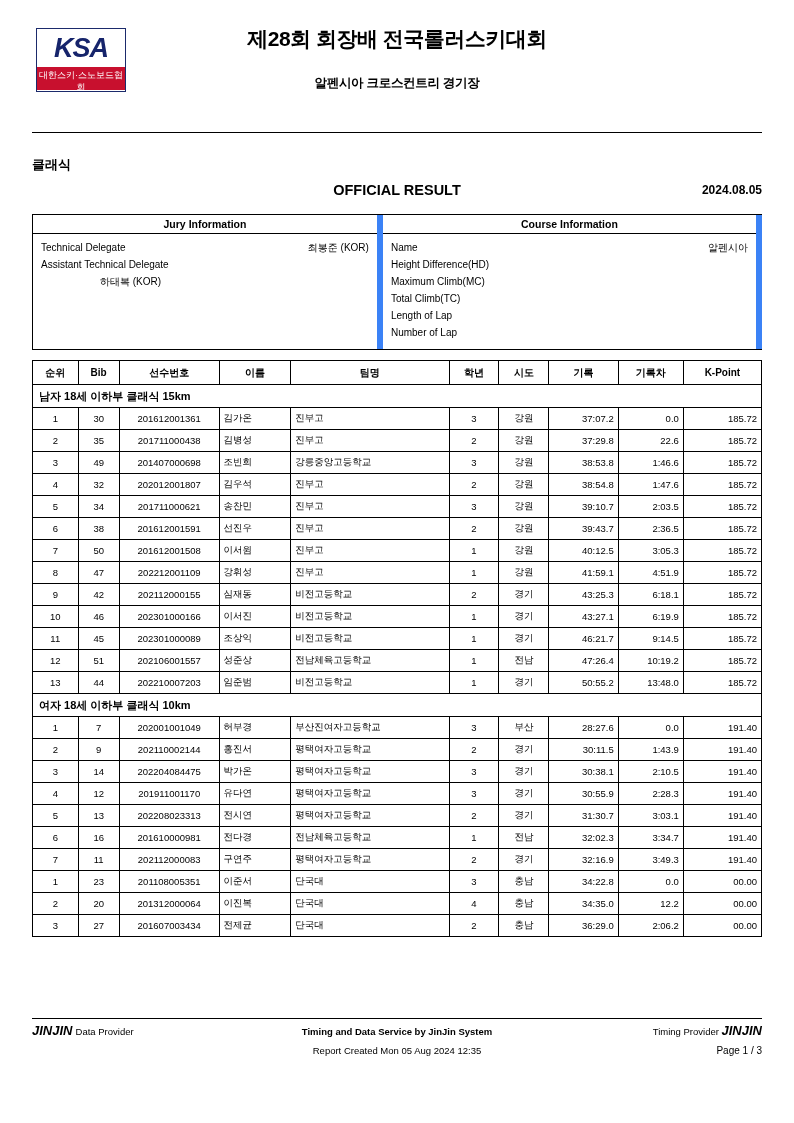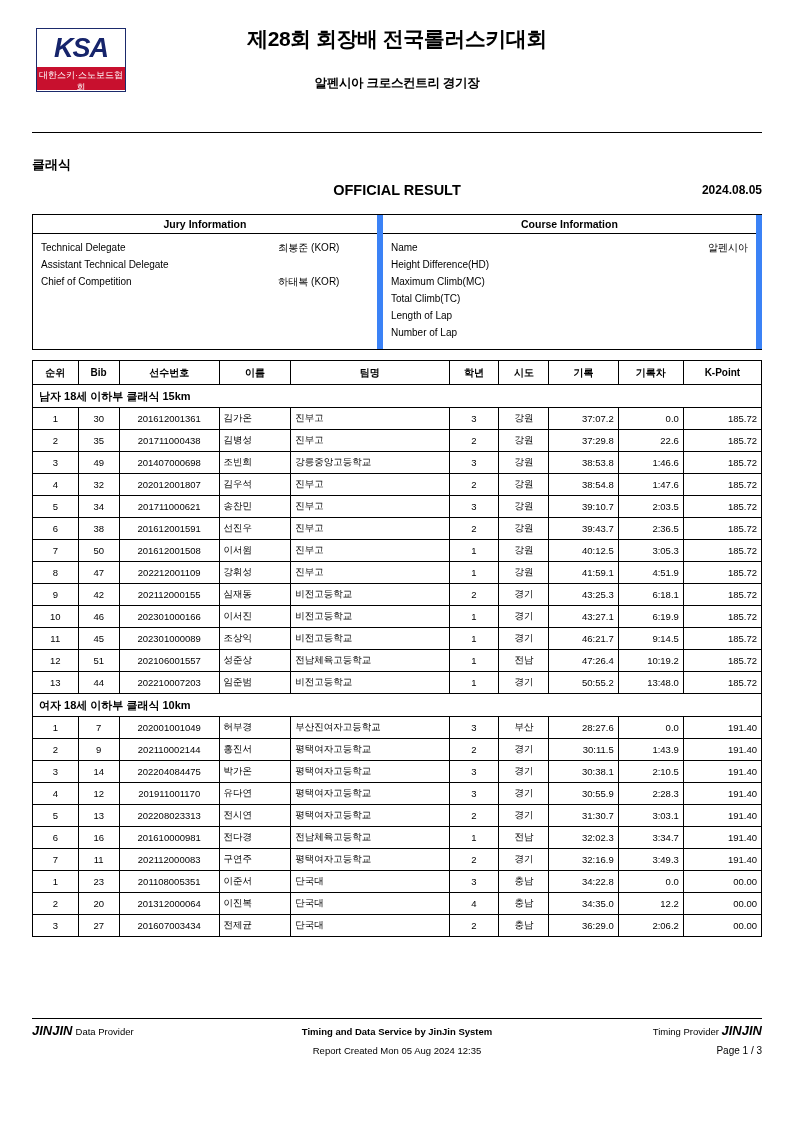--- a/index.html
+++ b/index.html
@@ -128,21 +128,21 @@
     min-height: 92px;
   }
   .info-row {
     display: flex;
     font-size: 10px;
     line-height: 17px;
   }
   .info-row .lbl { flex: 1; }
   .info-row .val {
     width: 120px;
-    text-align: center;
+    text-align: right;
   }
   .info-box.course .info-row .val {
     width: 90px;
     text-align: right;
   }
 
   
   table.results {
     width: 100%;
     border-collapse: collapse;
@@ -267,21 +267,20 @@
       <div class="info-body">
         <div class="info-row">
           <span class="lbl">Technical Delegate</span>
           <span class="val">최봉준 (KOR)</span>
         </div>
         <div class="info-row">
           <span class="lbl">Assistant Technical Delegate</span>
           <span class="val"></span>
         </div>
         <div class="info-row">
-          <span class="lbl">Chief of Competition</span>
           <span class="val">하태복 (KOR)</span>
         </div>
       </div>
     </div>
     <div class="info-box course">
       <div class="info-head">Course Information</div>
       <div class="info-body">
         <div class="info-row">
           <span class="lbl">Name</span>
           <span class="val">알펜시아</span>

